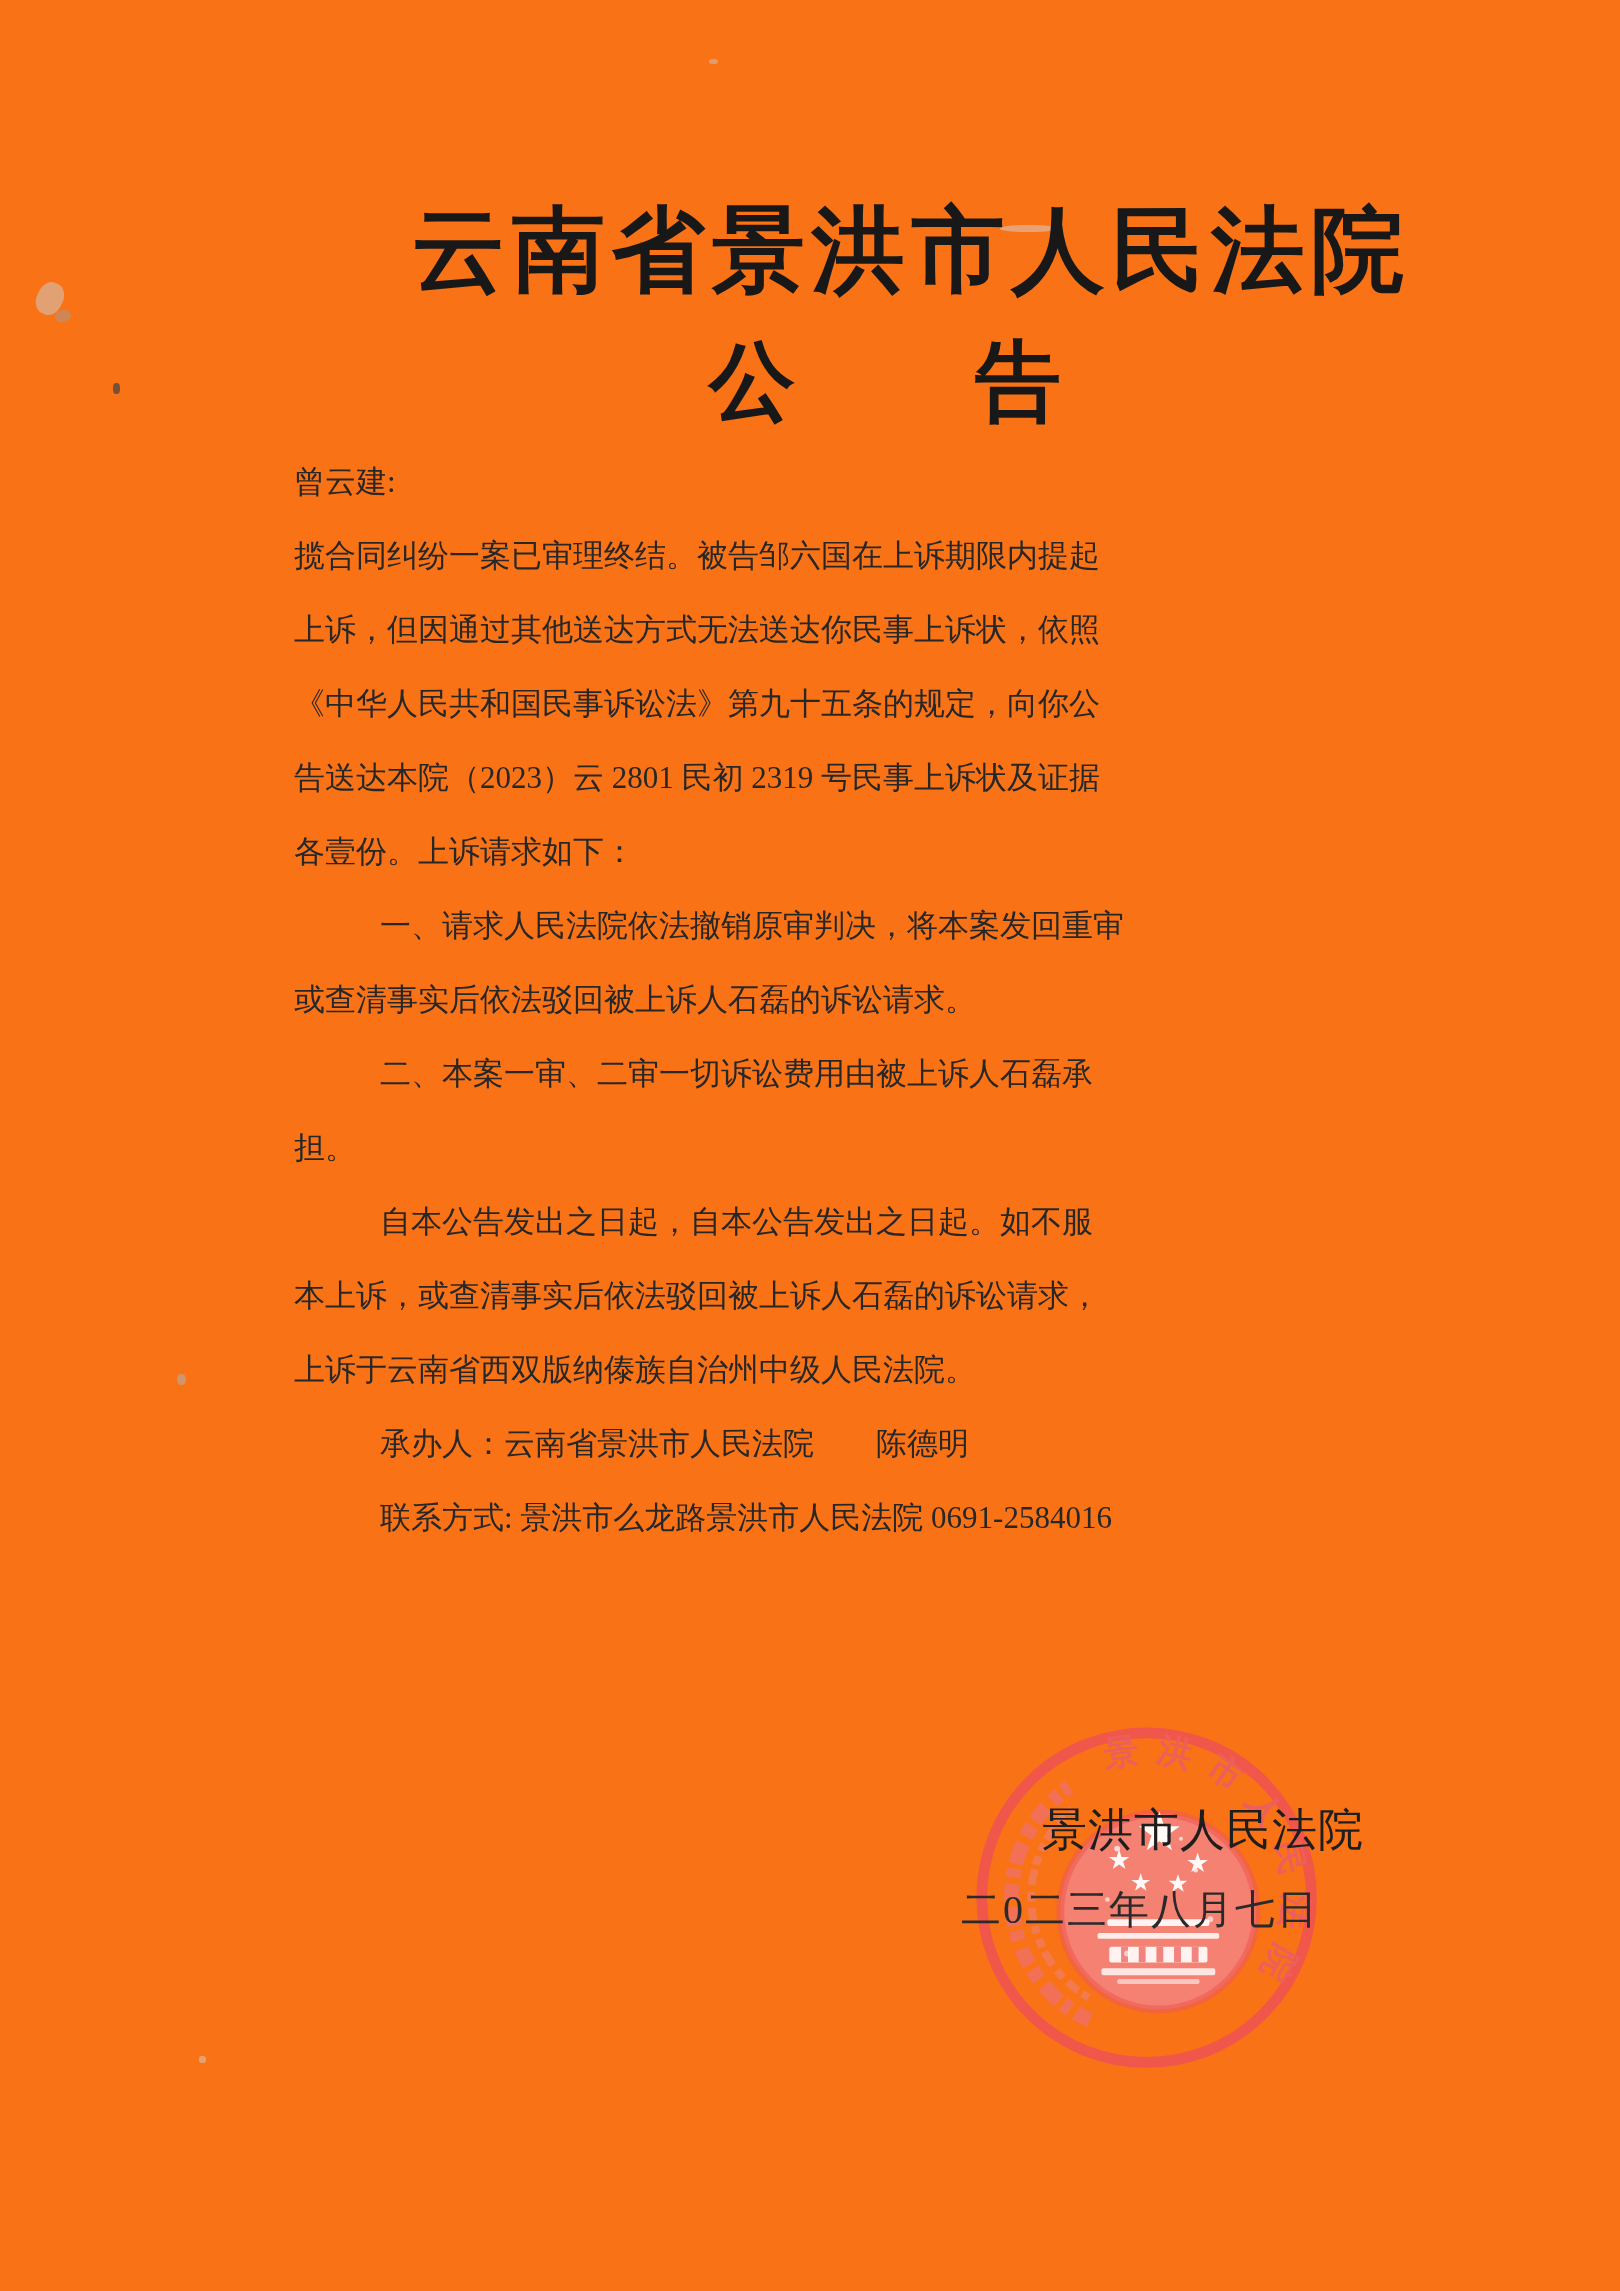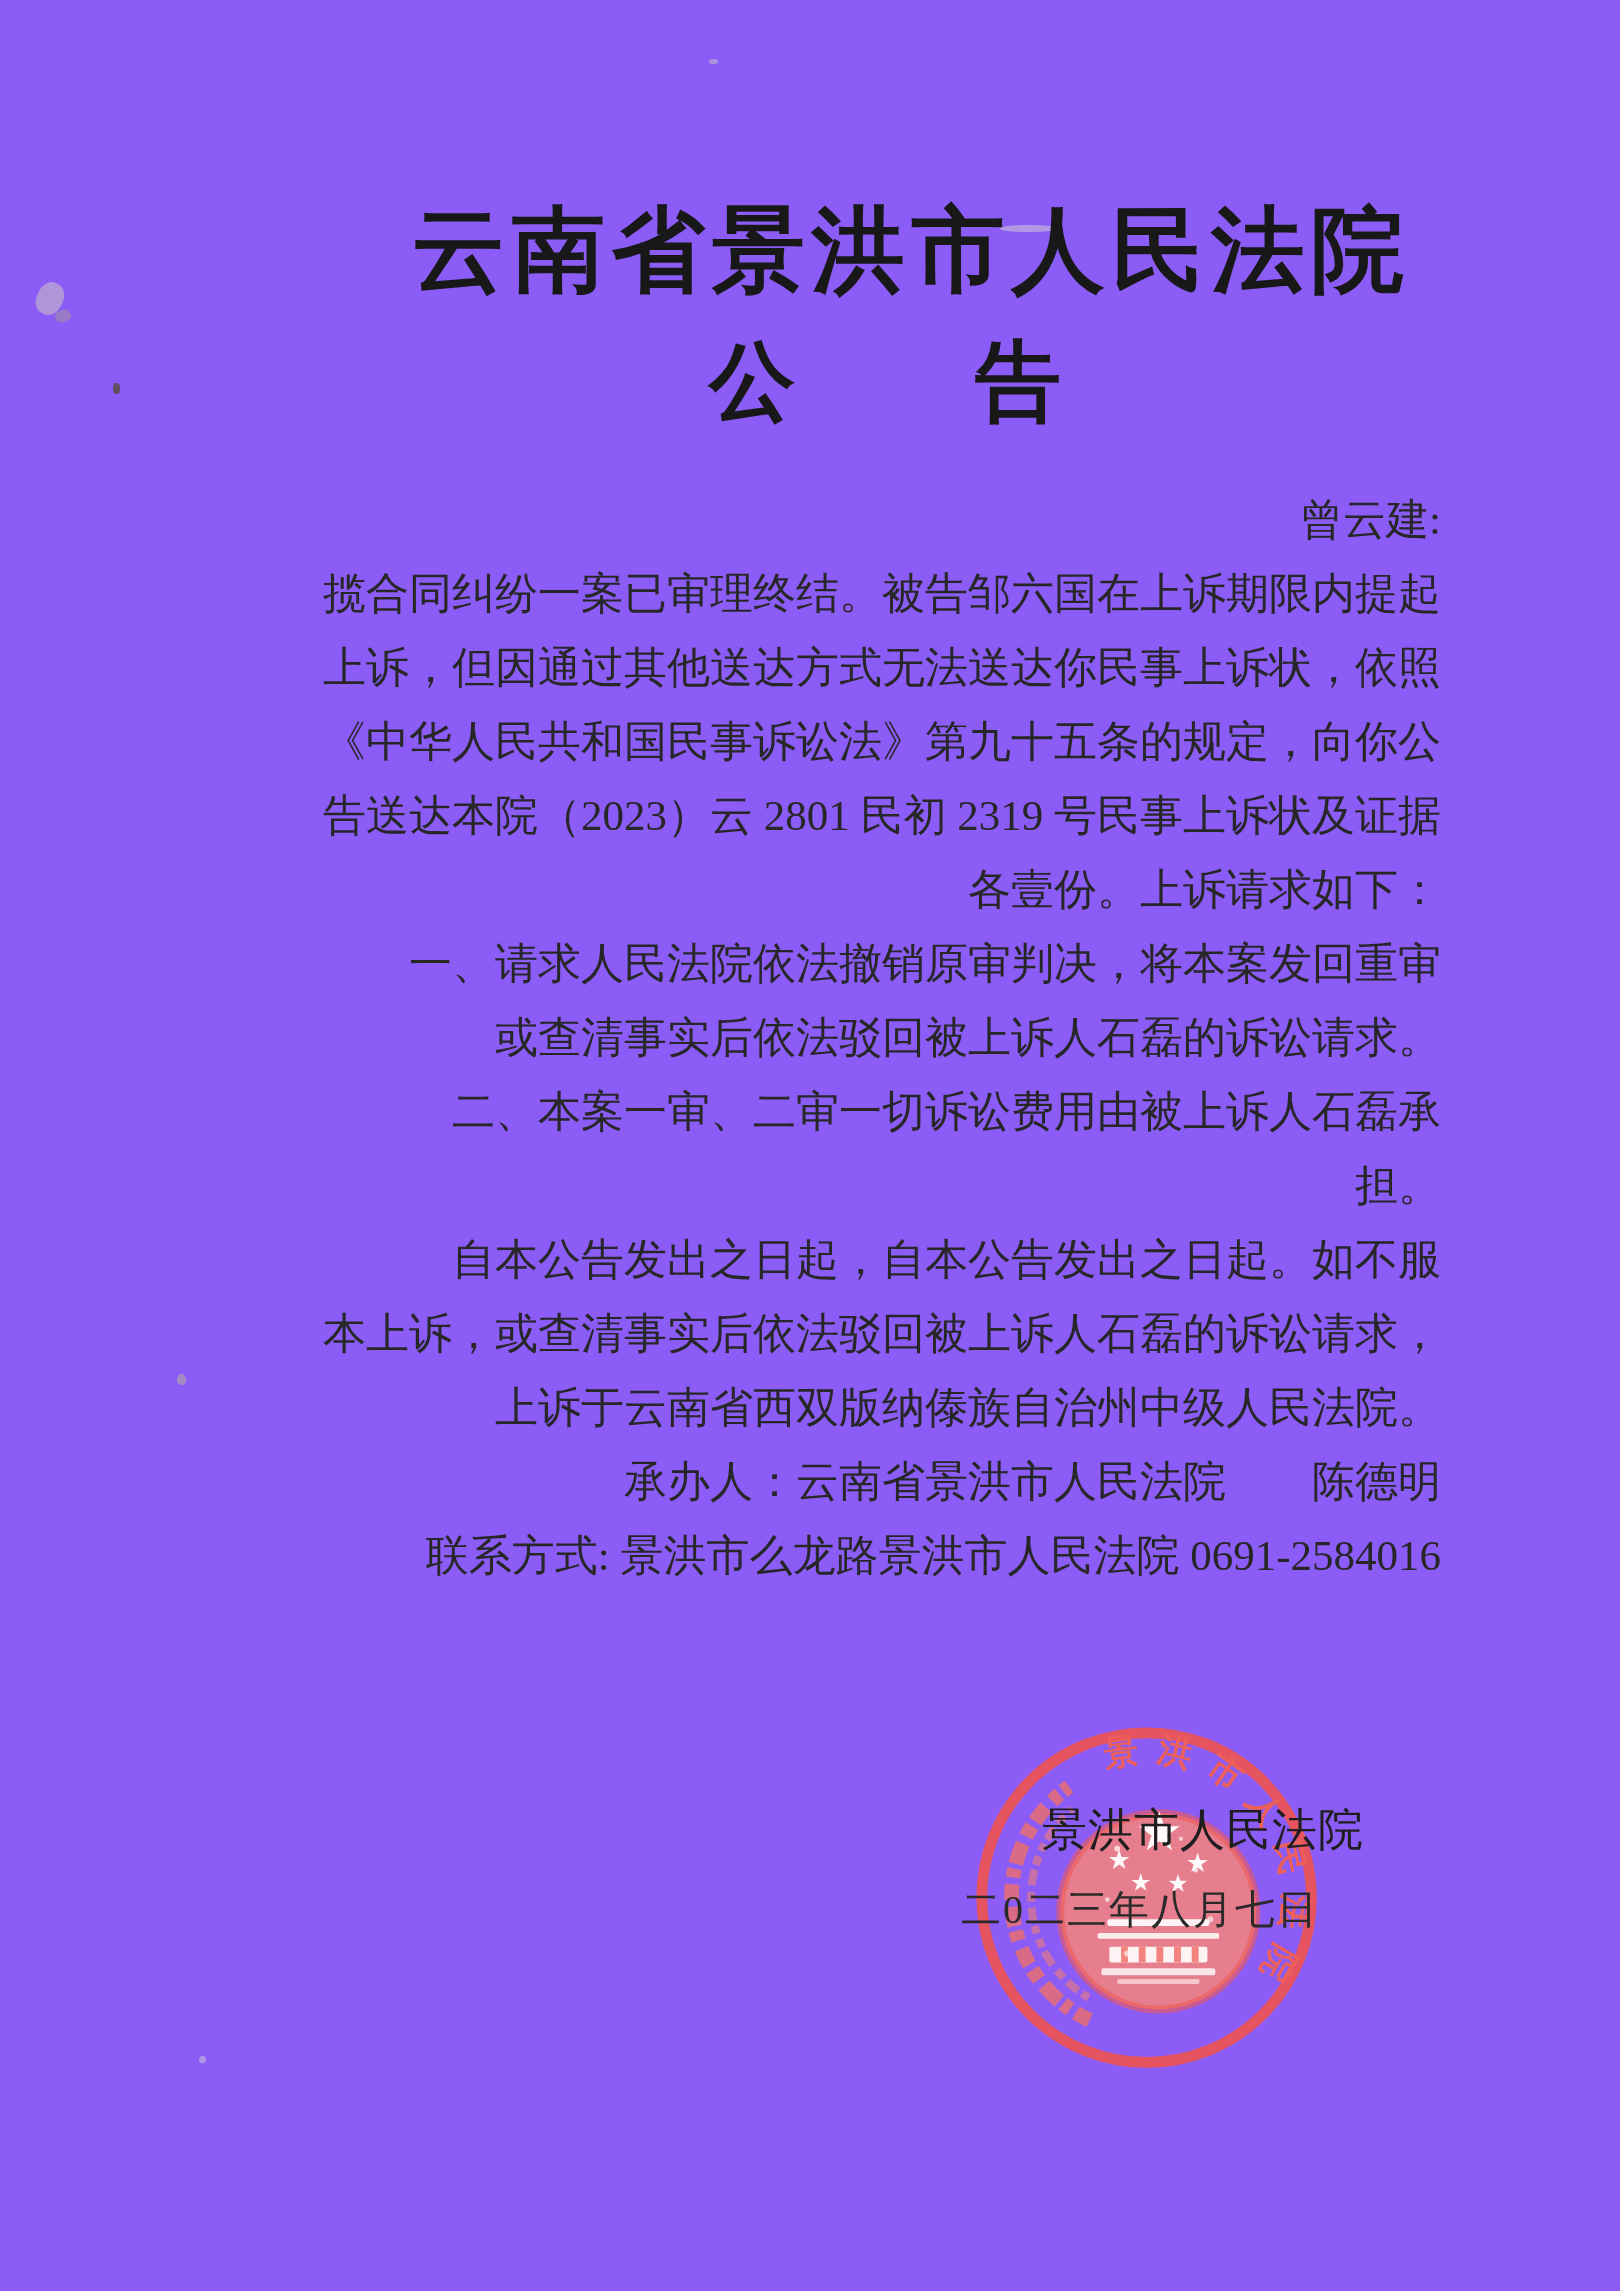--- a/index.html
+++ b/index.html
@@ -1,36 +1,36 @@
 <!DOCTYPE html>
 <html><head>
 <meta charset="utf-8">
 <style>
   html,body{margin:0;padding:0;background:#e8e8e8;}
   .page{
     position:relative;
     width:1620px;height:2292px;
-    background:#8b5cf6;
+    background:#f97316;
     font-family:"Liberation Serif","DejaVu Serif",serif;
     overflow:hidden;
   }
   .title1{
     position:absolute;left:412px;top:204px;
     font-size:93px;font-weight:700;letter-spacing:6.9px;
     color:#181818;line-height:1;white-space:pre;
   }
   .title2{
     position:absolute;left:709px;top:339px;
     font-size:86px;font-weight:700;color:#181818;
     line-height:1;display:flex;
   }
   .title2 .g2{margin-left:180px;}
   .bodytext{
-    position:absolute;left:294px;top:483px;width:1147px;
-    font-size:43px;color:#272727;line-height:74px;text-align:right;
+    position:absolute;left:294px;top:445px;width:1147px;
+    font-size:31px;color:#272727;line-height:74px;
   }
   .line{white-space:pre;height:74px;}
   .indent{padding-left:86px;}
   .seal{position:absolute;left:970px;top:1723px;width:363px;height:363px;}
   .seal-name{
     position:absolute;left:1042px;top:1808px;
     font-size:45px;color:#1e1e1e;letter-spacing:1px;
     line-height:1;white-space:pre;
   }
   .seal-date{

